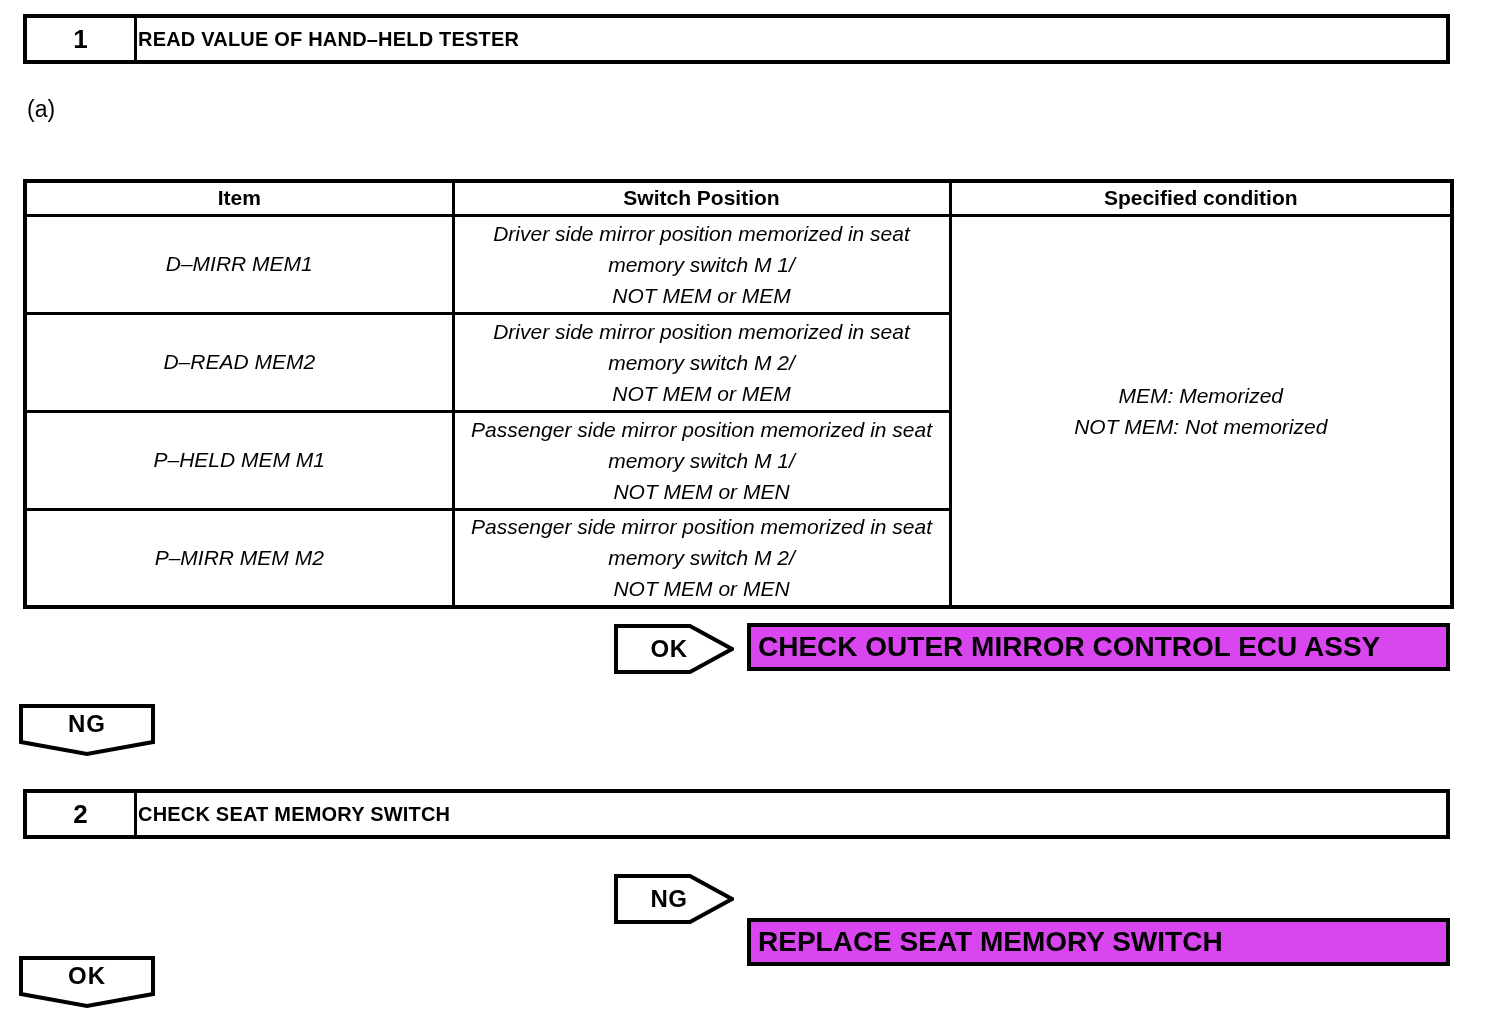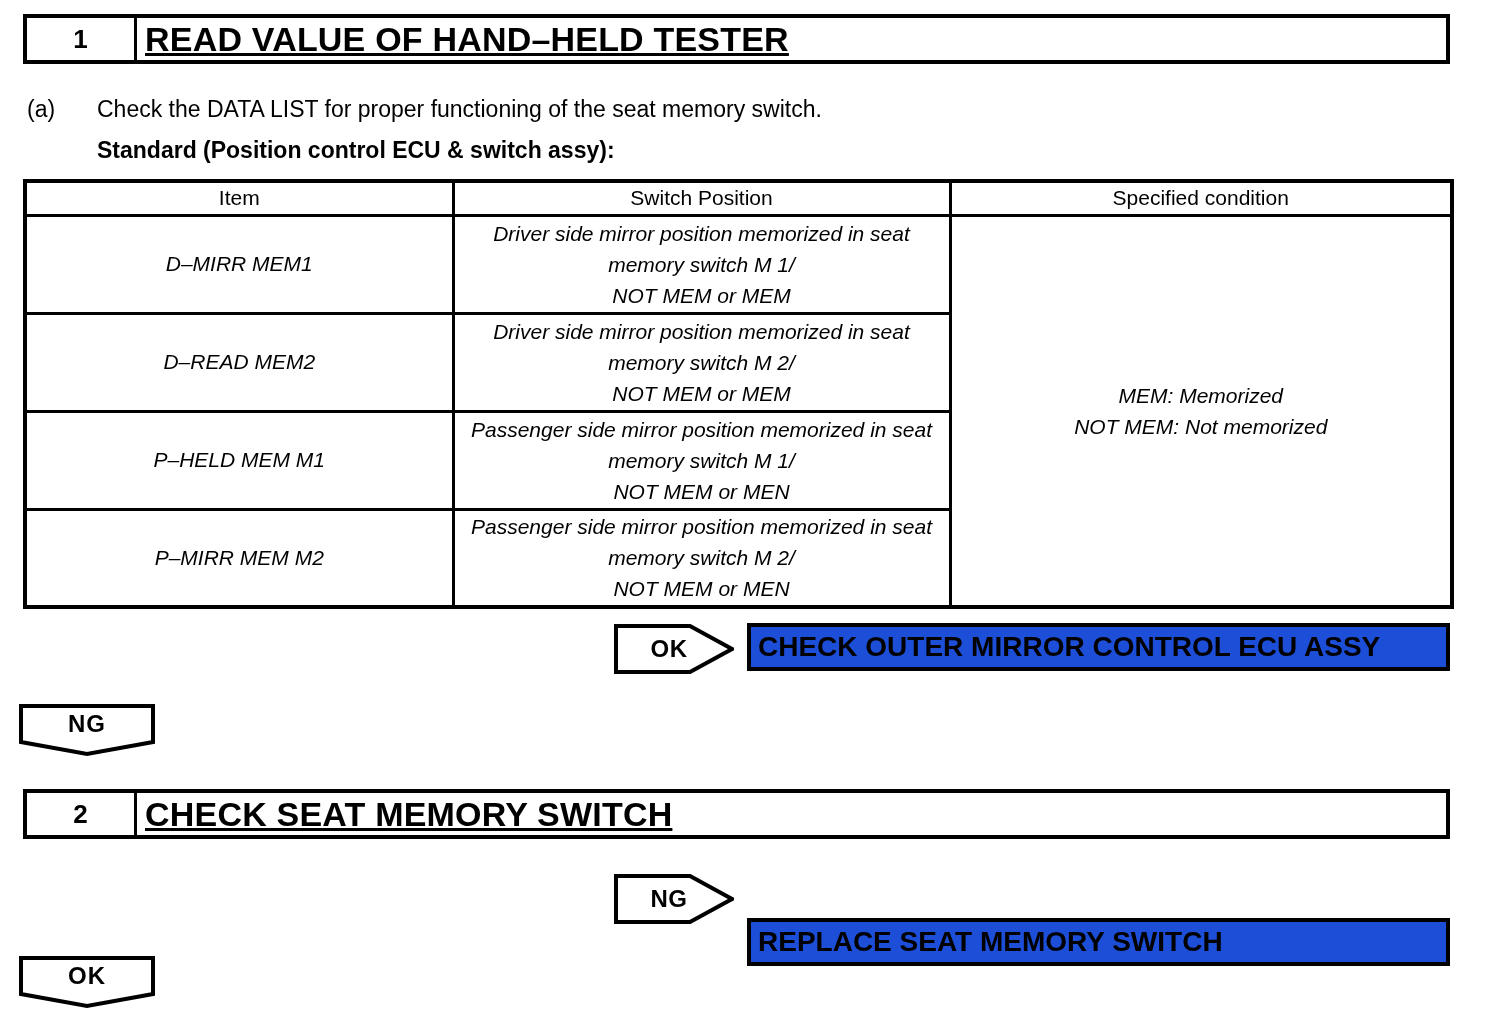--- a/index.html
+++ b/index.html
@@ -30,26 +30,25 @@
     display: flex;
     align-items: center;
     justify-content: center;
     font-size: 26px;
     font-weight: bold;
   }
   .step-title {
     flex: 1;
     display: flex;
     align-items: center;
-    padding-left: 8px;
-    font-size: 34px;
+    padding-left: 1px;
+    font-size: 20px;
     font-weight: bold;
     letter-spacing: 0.2px;
     white-space: nowrap;
-    text-decoration: underline;
   }
   
   .inst-label { position: absolute; left: 27px; top: 96px; font-size: 23px; }
   .inst-text  { position: absolute; left: 97px; top: 96px; font-size: 23px; white-space: nowrap; }
   .inst-standard { position: absolute; left: 97px; top: 137px; font-size: 23px; font-weight: bold; white-space: nowrap; }
   
   .data-table {
     position: absolute;
     left: 23px;
     top: 179px;
@@ -59,21 +58,21 @@
     border: 4px solid #000;
     font-size: 21px;
     text-align: center;
   }
   .data-table th, .data-table td {
     border: 3px solid #000;
     vertical-align: middle;
     text-align: center;
     padding: 0 4px;
   }
-  .data-table th { height: 34px; font-weight: normal; }
+  .data-table th { height: 34px; font-weight: bold; }
   .data-table td { height: 98px; font-style: italic; }
   .cell-line { line-height: 31px; }
   
   .arrow-shape { position: absolute; width: 120px; height: 50px; }
   .arrow-label {
     position: absolute;
     width: 110px;
     height: 48px;
     display: flex;
     align-items: center;
@@ -87,21 +86,21 @@
     left: 747px;
     width: 703px;
     height: 48px;
     border: 4px solid #000;
     display: flex;
     align-items: center;
     padding-left: 7px;
     font-size: 28px;
     font-weight: bold;
     white-space: nowrap;
-    background: #1d4ed8;
+    background: #d946ef;
   }
   
   .banner-shape { position: absolute; left: 19px; width: 136px; height: 54px; }
   .banner-label {
     position: absolute;
     left: 19px;
     width: 136px;
     height: 38px;
     display: flex;
     align-items: center;
@@ -115,22 +114,20 @@
 <body>
 
 <div class="page">
 
   <div class="step-header" style="top:14px;">
     <div class="step-num">1</div>
     <div class="step-title">READ VALUE OF HAND–HELD TESTER</div>
   </div>
 
   <div class="inst-label">(a)</div>
-  <div class="inst-text">Check the DATA LIST for proper functioning of the seat memory switch.</div>
-  <div class="inst-standard">Standard (Position control ECU &amp; switch assy):</div>
 
   <table class="data-table">
     <colgroup>
         <col style="width:428px">
         <col style="width:497px">
         <col style="width:502px">
       </colgroup>
     <thead>
       <tr>
         <th>Item</th>

